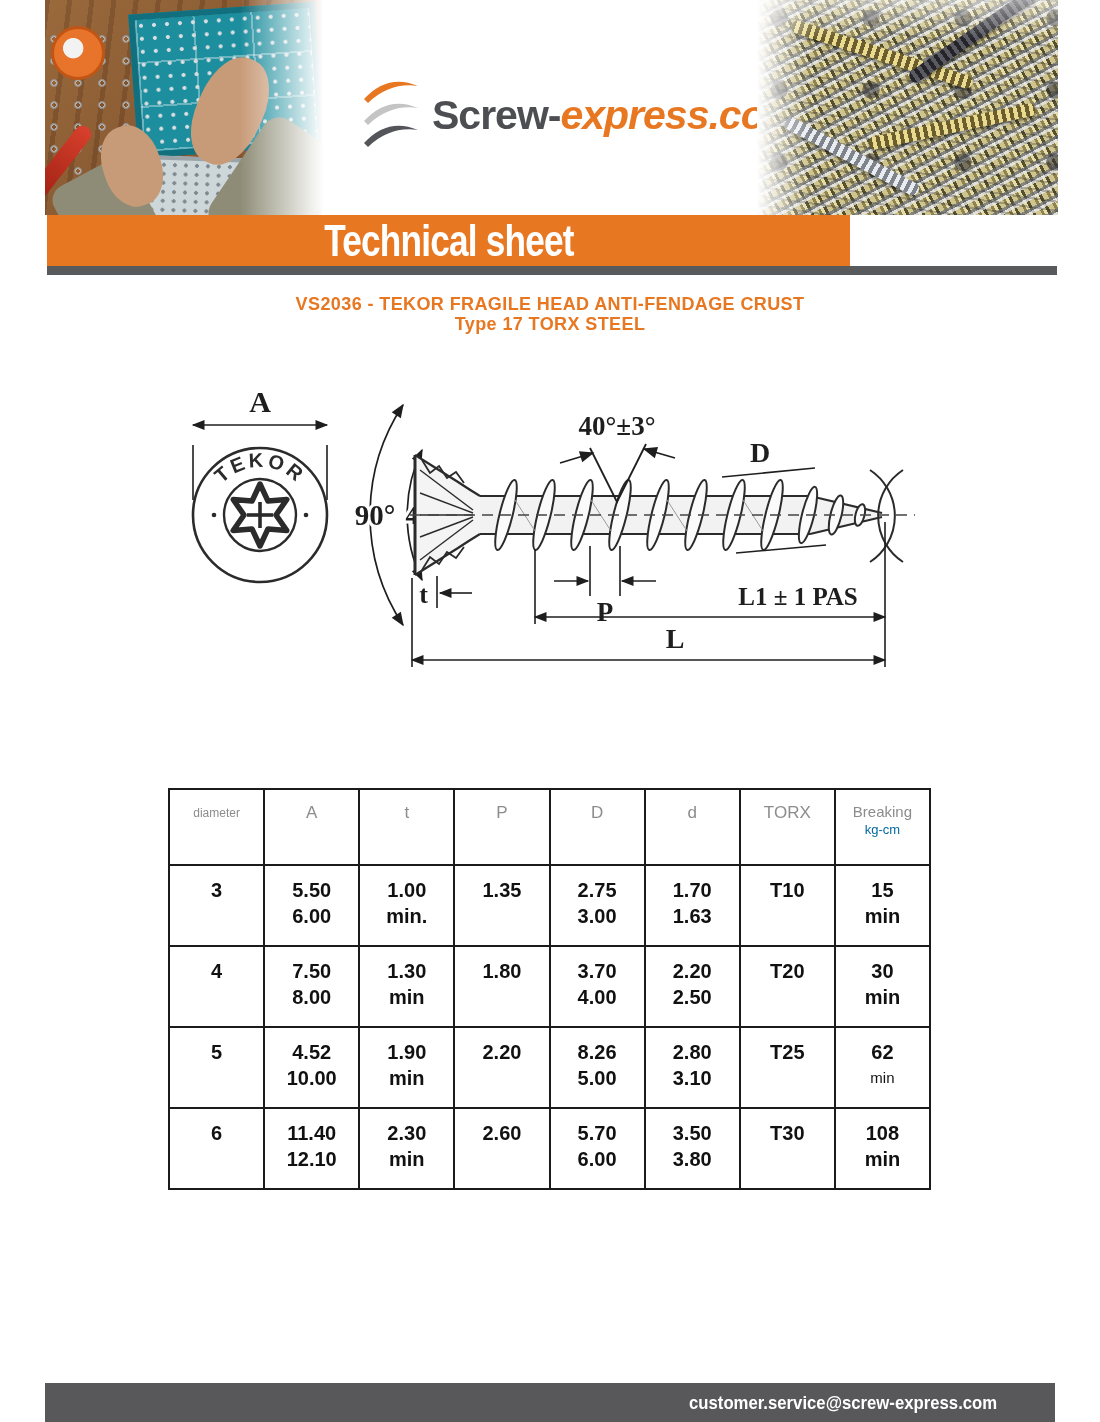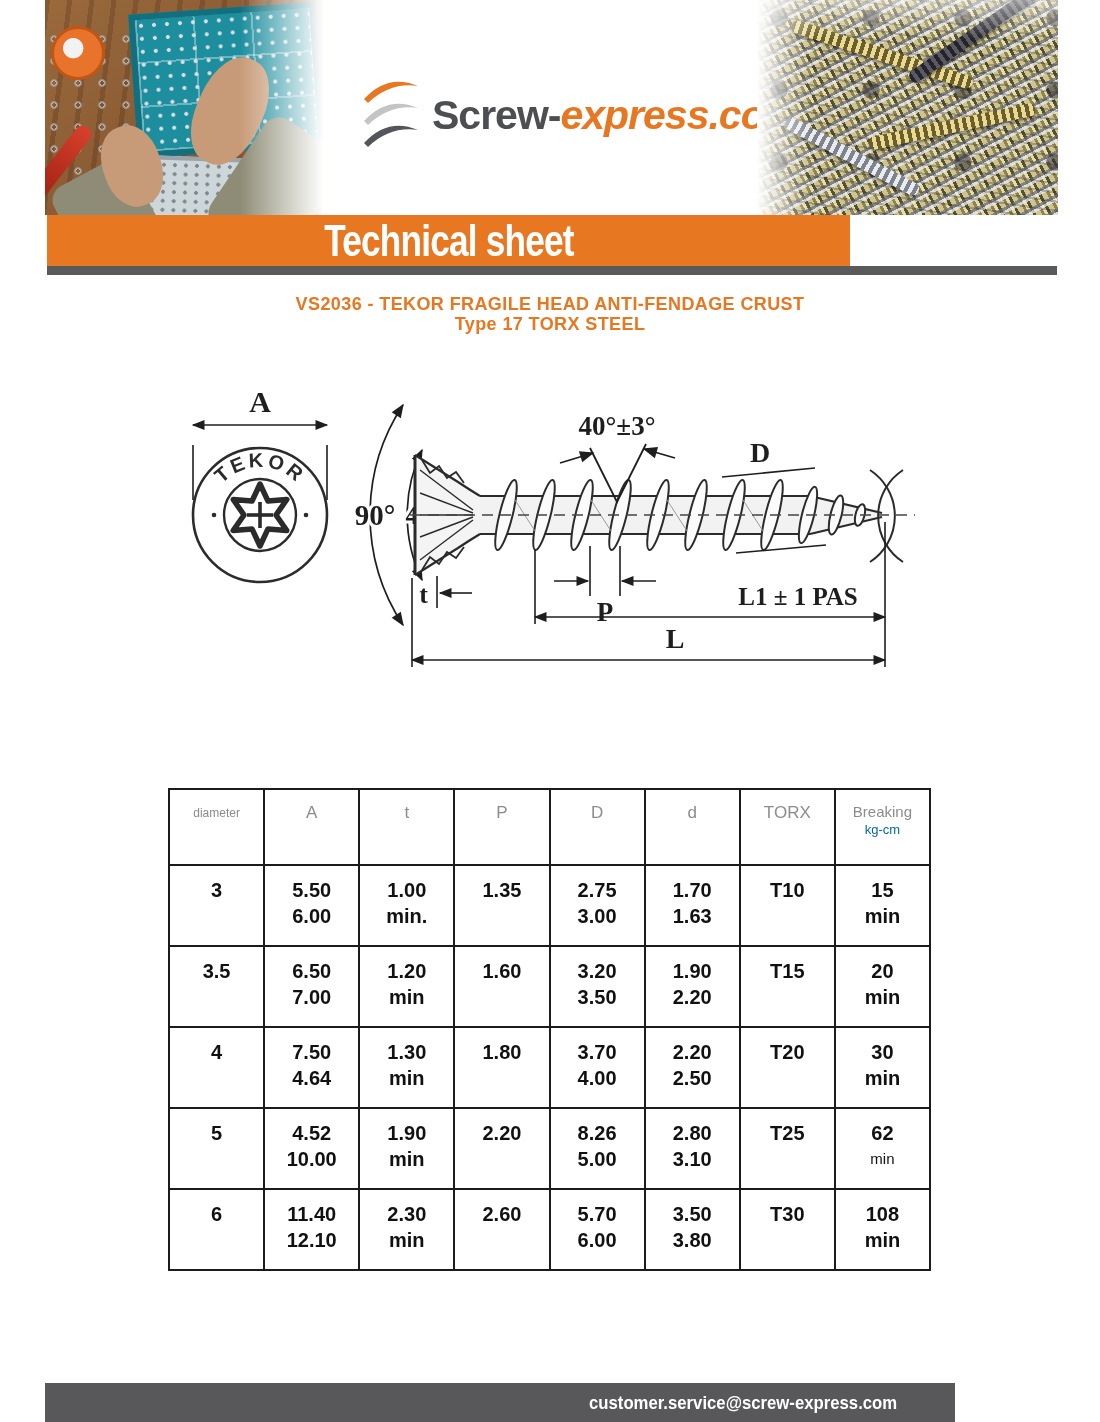--- a/index.html
+++ b/index.html
@@ -96,21 +96,21 @@
   table.spec th{height:58px;font-weight:normal;color:#8c8c8c;font-size:17px;padding-top:13px;}
   table.spec th.small{font-size:12px;padding-top:16px;}
   table.spec th .sub{display:block;font-size:13px;margin-top:2px;color:#0369a1;}
   table.spec th.breaking{font-size:15px;}
   table.spec td{height:68px;font-size:20px;font-weight:bold;color:#111111;
     line-height:26px;padding-top:11px;}
   .multiline{white-space:pre-line;}
   td .bunit{display:block;}
   td .bunit.small{font-size:15px;font-weight:normal;}
   
-  .footer{position:absolute;left:45px;top:1383px;width:910px;height:39px;background:#58585a;
+  .footer{position:absolute;left:45px;top:1383px;width:1010px;height:39px;background:#58585a;
     line-height:39px;text-align:right;}
   .footer-text{display:inline-block;color:#ffffff;font-size:19px;font-weight:bold;
     transform:scaleX(.88);transform-origin:right center;margin-right:58px;}
 </style>
 </head>
 <body>
 
 <div class="photo photo-left">
   <div class="pl-washers"></div>
   <div class="pl-box"></div>
@@ -303,40 +303,23 @@
 3.00</td>
       <td class="multiline">1.70
 1.63</td>
       <td>T10</td>
       <td>
         <span class="bunit">15</span>
         <span class="bunit">min</span>
       </td>
     </tr>
     <tr>
-      <td>3.5</td>
-      <td class="multiline">6.50
-7.00</td>
-      <td class="multiline">1.20
-min</td>
-      <td>1.60</td>
-      <td class="multiline">3.20
-3.50</td>
-      <td class="multiline">1.90
-2.20</td>
-      <td>T15</td>
-      <td>
-        <span class="bunit">20</span>
-        <span class="bunit">min</span>
-      </td>
-    </tr>
-    <tr>
       <td>4</td>
       <td class="multiline">7.50
-4.64</td>
+8.00</td>
       <td class="multiline">1.30
 min</td>
       <td>1.80</td>
       <td class="multiline">3.70
 4.00</td>
       <td class="multiline">2.20
 2.50</td>
       <td>T20</td>
       <td>
         <span class="bunit">30</span>

